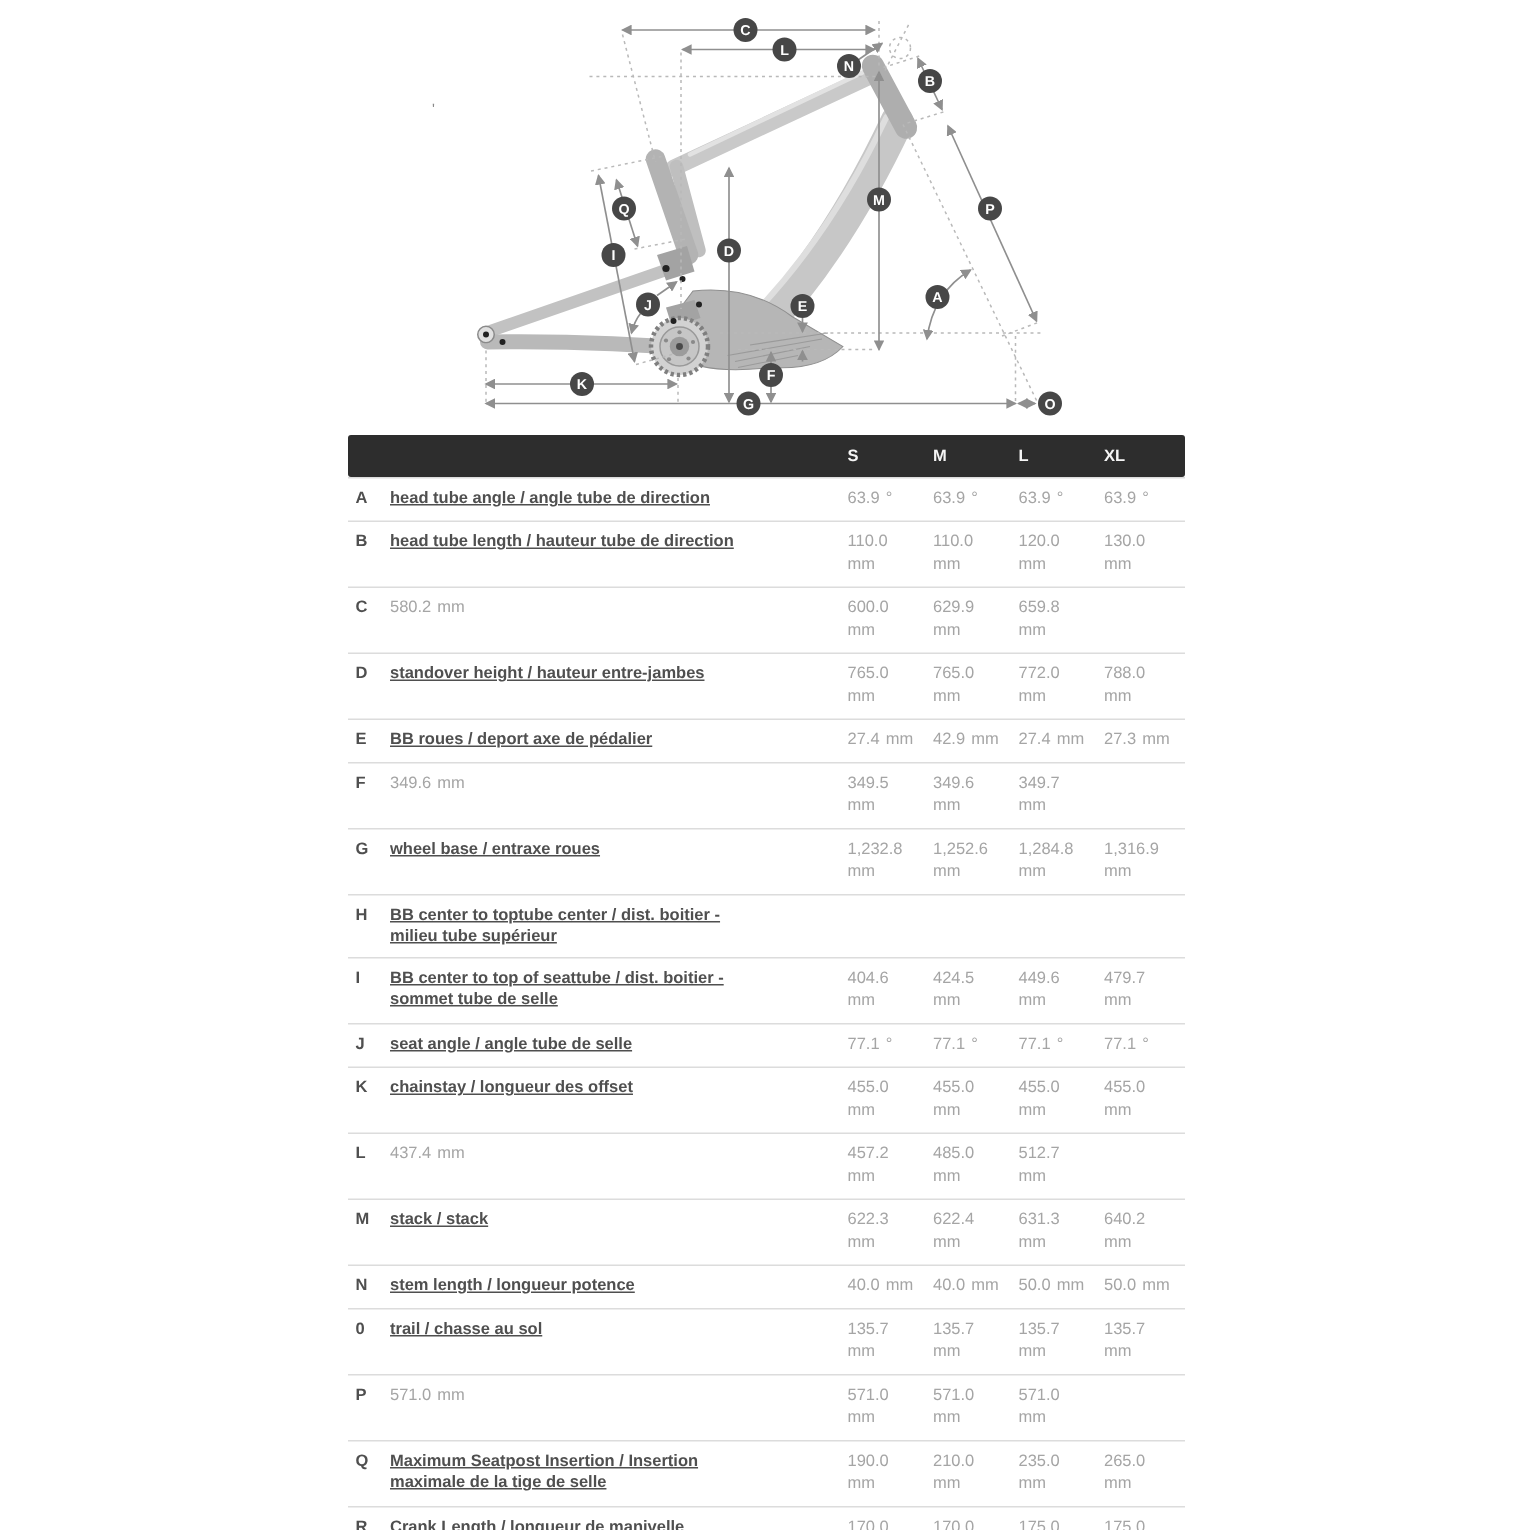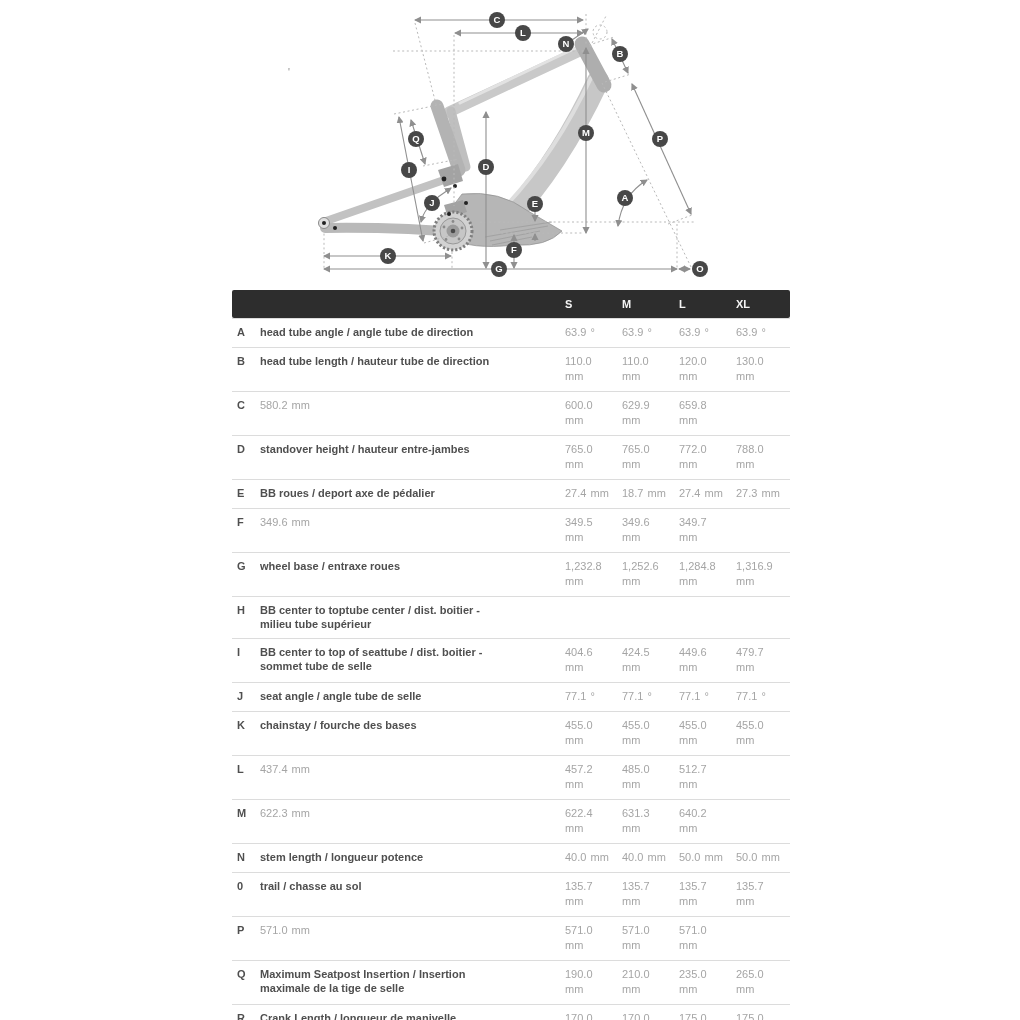--- a/index.html
+++ b/index.html
@@ -21,21 +21,21 @@
   .geo-table{position:absolute;left:232px;top:290px;width:558px;font-size:11px;}
   .g-head{display:grid;grid-template-columns:333px 57px 57px 57px 54px;
           align-items:center;height:28px;background:#2d2d2d;color:#f5f5f5;
           font-weight:bold;border-radius:2px;}
   .g-head .g-col{padding-left:0;}
   .g-rows{border-bottom:1px solid #dcdcdc;}
   .g-row{display:grid;grid-template-columns:28px 305px 57px 57px 57px 54px;
          border-top:1px solid #dcdcdc;padding:6px 0 7px;}
   .g-letter{padding-left:5px;font-weight:bold;color:#4f4f4f;line-height:14px;}
   .g-desc{font-weight:bold;color:#4f4f4f;line-height:14px;
-          padding-right:57px;box-sizing:border-box;}
+          padding-right:57px;box-sizing:border-box;text-decoration:underline;}
   .g-val{color:#a5a5a5;line-height:15px;padding-right:9px;box-sizing:border-box;
          word-spacing:1px;}
 </style>
 </head>
 <body>
 
 <div class="diagram-wrap">
 <svg width="1020" height="290" viewBox="0 0 1020 290">
   <defs>
     <marker id="ah" viewBox="0 0 10 10" refX="8.5" refY="5" markerWidth="6.5" markerHeight="6.5" orient="auto-start-reverse">
@@ -243,21 +243,21 @@
     <div class="g-val">765.0 mm</div>
     <div class="g-val">765.0 mm</div>
     <div class="g-val">772.0 mm</div>
     <div class="g-val">788.0 mm</div>
   </div>
 
   <div class="g-row">
     <div class="g-letter">E</div>
     <div class="g-desc">BB roues / deport axe de pédalier</div>
     <div class="g-val">27.4 mm</div>
-    <div class="g-val">18.7 mm</div>
+    <div class="g-val">42.9 mm</div>
     <div class="g-val">27.4 mm</div>
     <div class="g-val">27.3 mm</div>
   </div>
 
   <div class="g-row">
     <div class="g-letter">F</div>
     <div class="g-val">349.6 mm</div>
     <div class="g-val">349.5 mm</div>
     <div class="g-val">349.6 mm</div>
     <div class="g-val">349.7 mm</div>
@@ -294,37 +294,38 @@
     <div class="g-letter">J</div>
     <div class="g-desc">seat angle / angle tube de selle</div>
     <div class="g-val">77.1 °</div>
     <div class="g-val">77.1 °</div>
     <div class="g-val">77.1 °</div>
     <div class="g-val">77.1 °</div>
   </div>
 
   <div class="g-row">
     <div class="g-letter">K</div>
-    <div class="g-desc">chainstay / fourche des bases</div>
+    <div class="g-desc">chainstay / longueur des offset</div>
     <div class="g-val">455.0 mm</div>
     <div class="g-val">455.0 mm</div>
     <div class="g-val">455.0 mm</div>
     <div class="g-val">455.0 mm</div>
   </div>
 
   <div class="g-row">
     <div class="g-letter">L</div>
     <div class="g-val">437.4 mm</div>
     <div class="g-val">457.2 mm</div>
     <div class="g-val">485.0 mm</div>
     <div class="g-val">512.7 mm</div>
   </div>
 
   <div class="g-row">
     <div class="g-letter">M</div>
+    <div class="g-desc">stack / stack</div>
     <div class="g-val">622.3 mm</div>
     <div class="g-val">622.4 mm</div>
     <div class="g-val">631.3 mm</div>
     <div class="g-val">640.2 mm</div>
   </div>
 
   <div class="g-row">
     <div class="g-letter">N</div>
     <div class="g-desc">stem length / longueur potence</div>
     <div class="g-val">40.0 mm</div>

